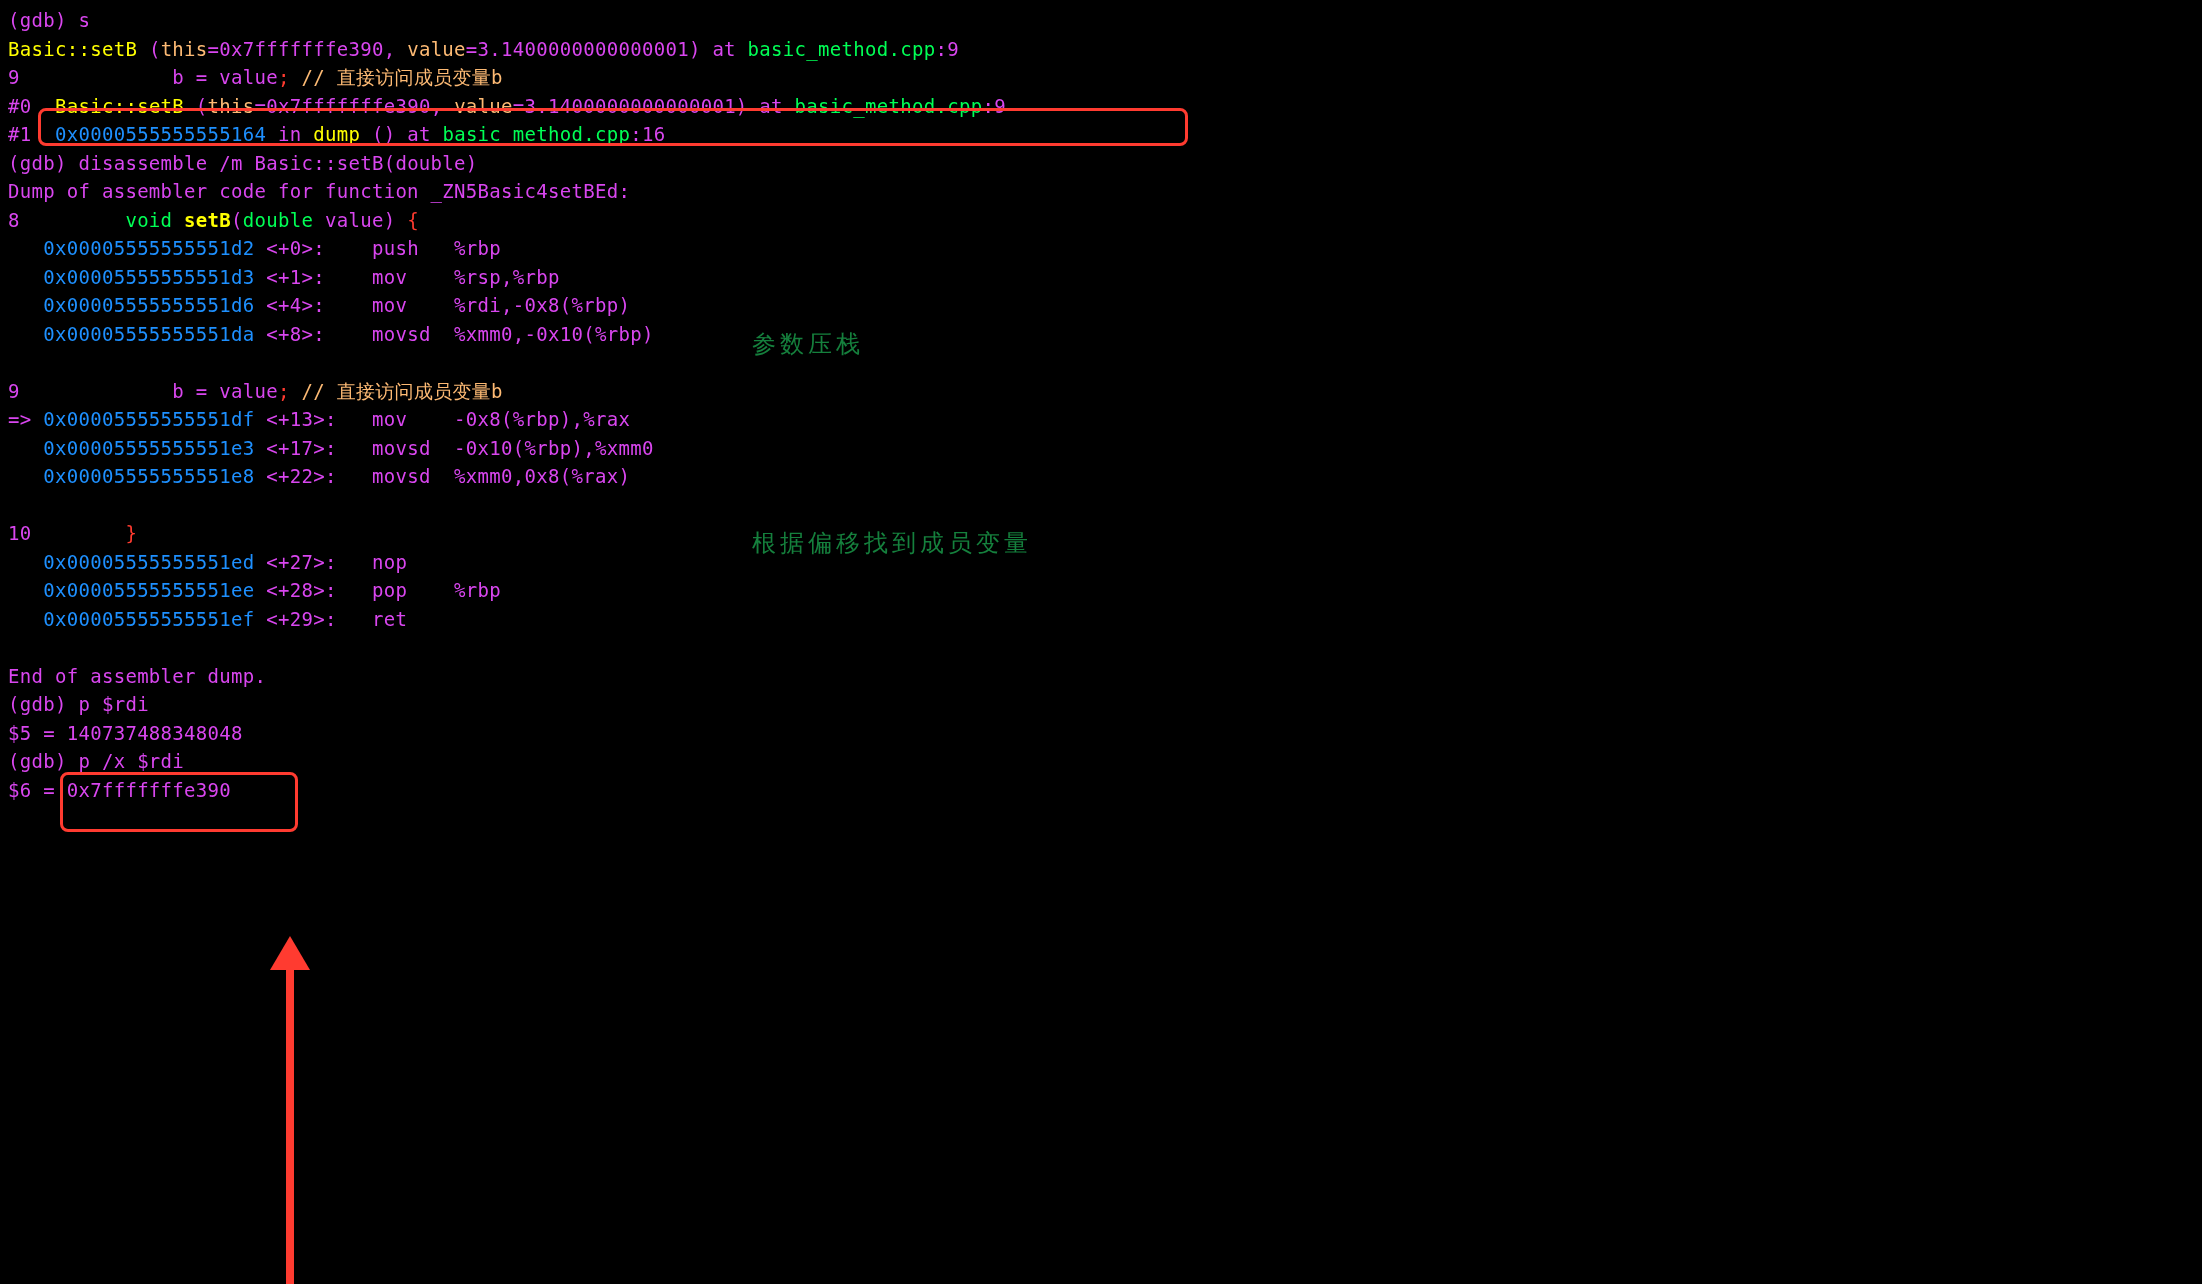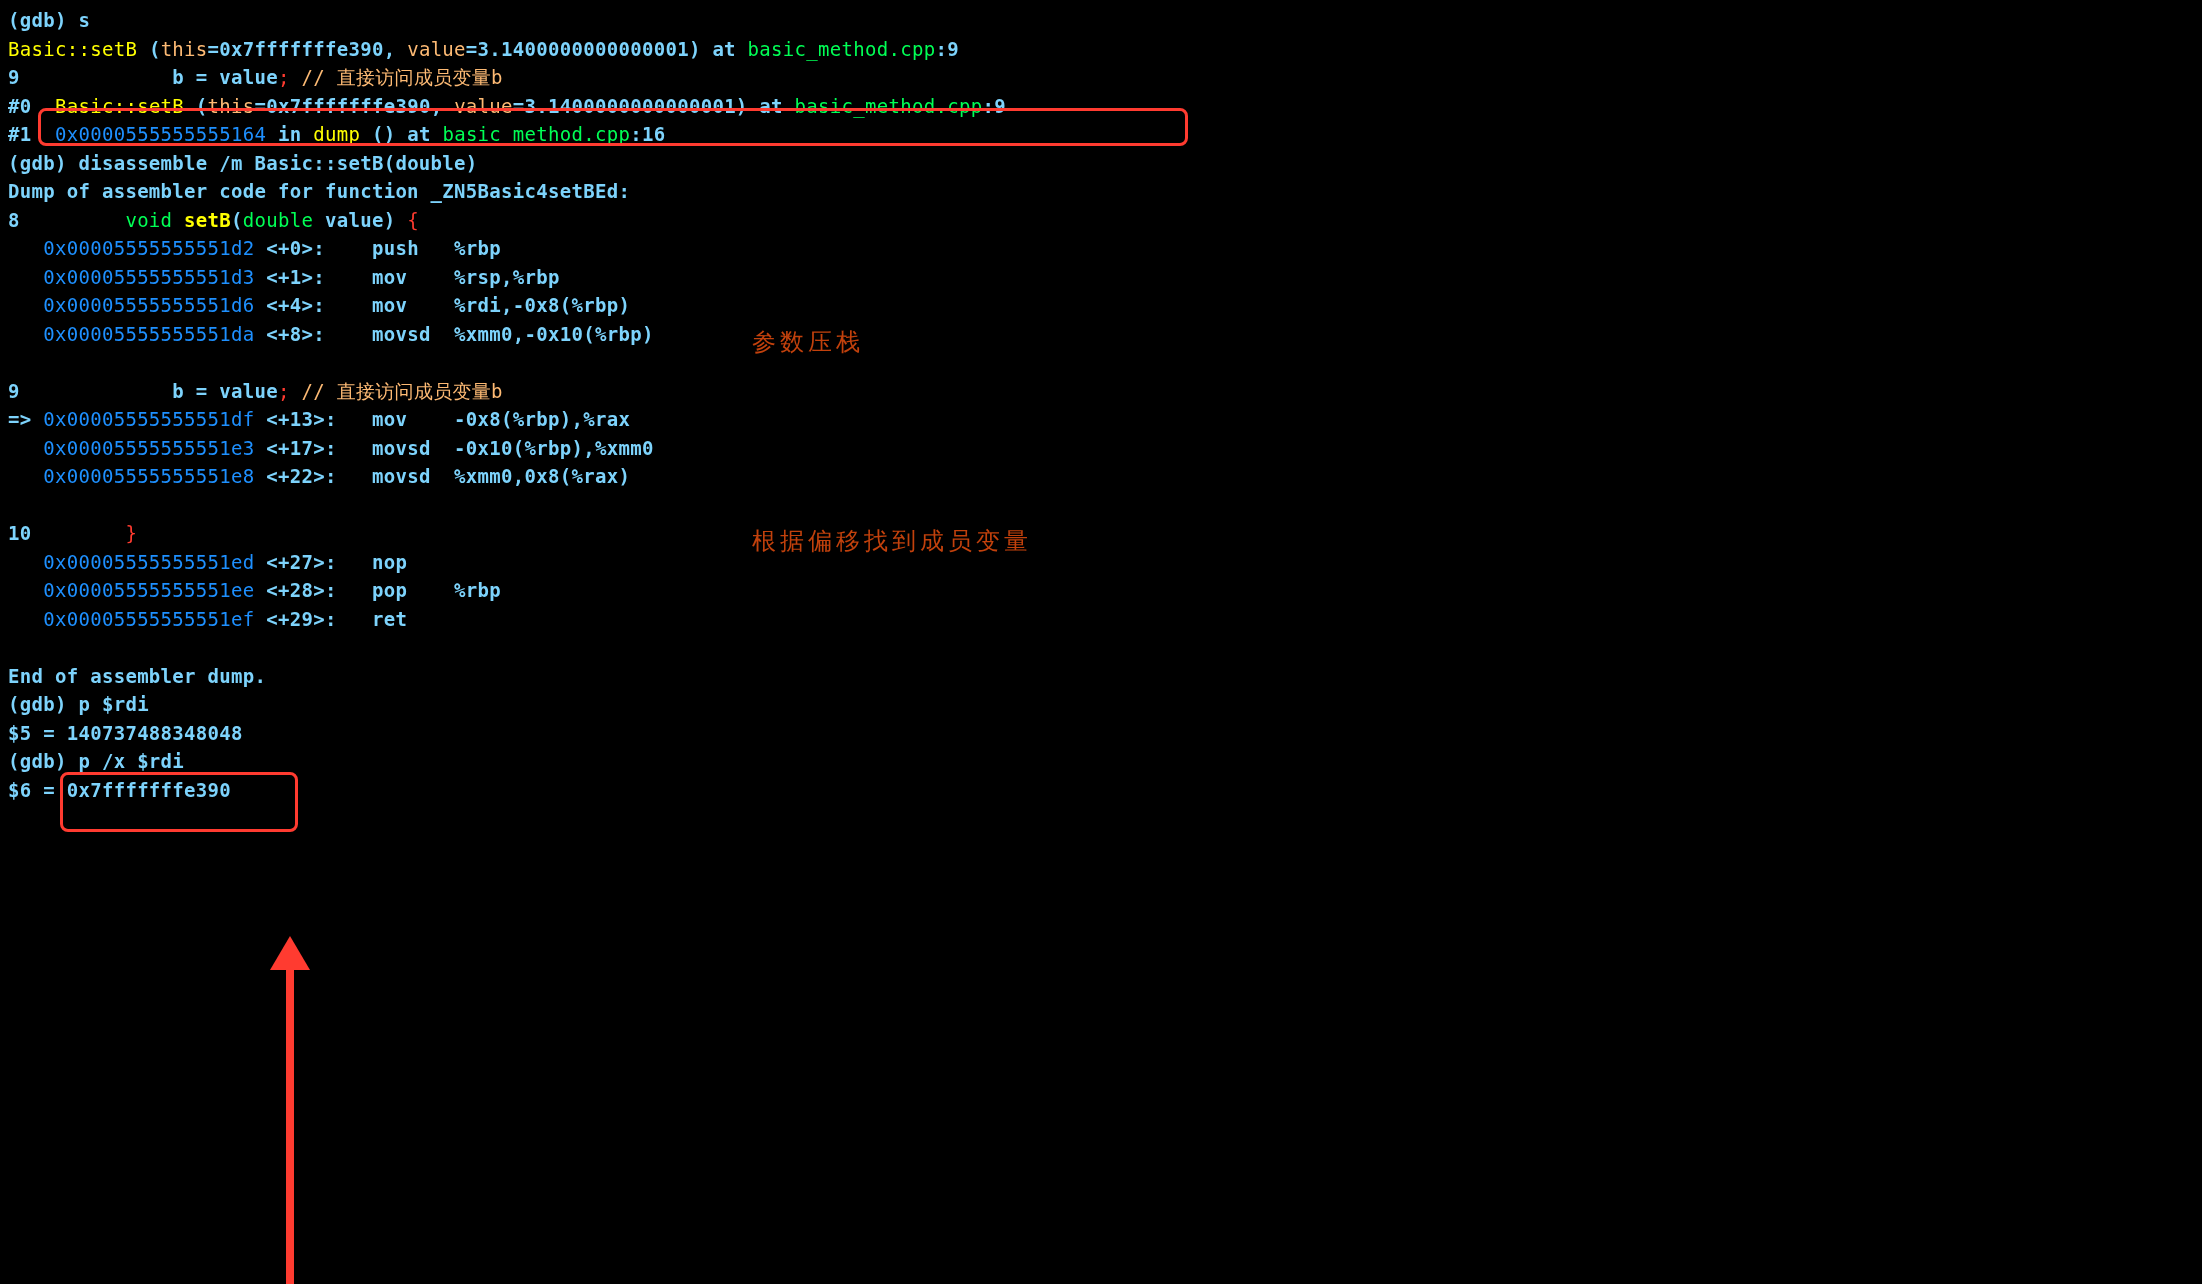--- a/index.html
+++ b/index.html
@@ -15,21 +15,21 @@
     width: 2202px;
     height: 1284px;
     overflow: hidden;
   }
   .line { white-space: pre; }
   .yellow { color: #ffff00; }
   .cyan   { color: #fdba74; }
   .green  { color: #00ff55; }
   .red    { color: #ff3b30; }
   .blue   { color: #1e90ff; }
-  .white  { color: #7dd3fc; font-weight: bold; }
+  .white  { color: #d946ef; }
   .bold   { font-weight: 700; }
 
   
   .hlbox {
     position: absolute;
     border: 3px solid #ff3b30;
     border-radius: 8px;
     pointer-events: none;
   }
   .box-top {
@@ -64,25 +64,24 @@
     top: 132px;
     width: 0; height: 0;
     border-left: 20px solid transparent;
     border-right: 20px solid transparent;
     border-bottom: 34px solid #ff3b30;
   }
 
   
   .anno {
     position: absolute;
-    color: #c2410c;
+    color: #15803d;
     font-size: 24px;
     letter-spacing: 4px;
     font-weight: 500;
-    font-family: Liberation Mono, monospace;
   }
   .anno1 { left: 752px; top: 330px; }
   .anno2 { left: 752px; top: 494px; margin-top: 35px; }
 </style>
 </head>
 <body>
 
 <div>
 
 <div class="line"><span class="white">(gdb) </span><span class="white">s</span></div>

